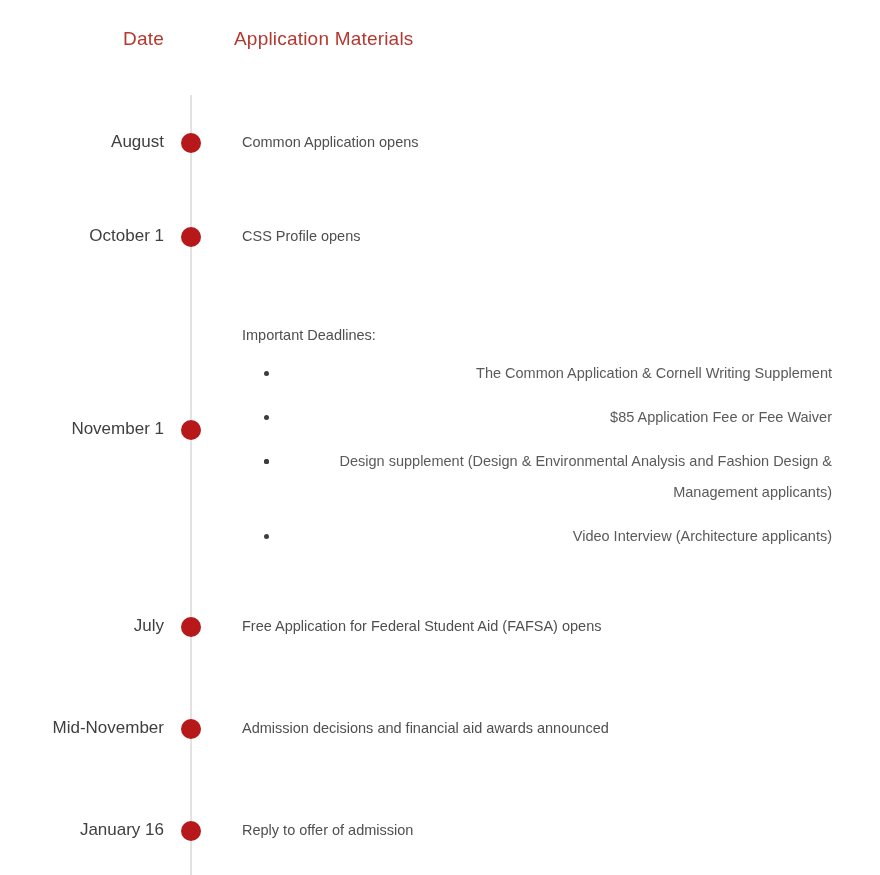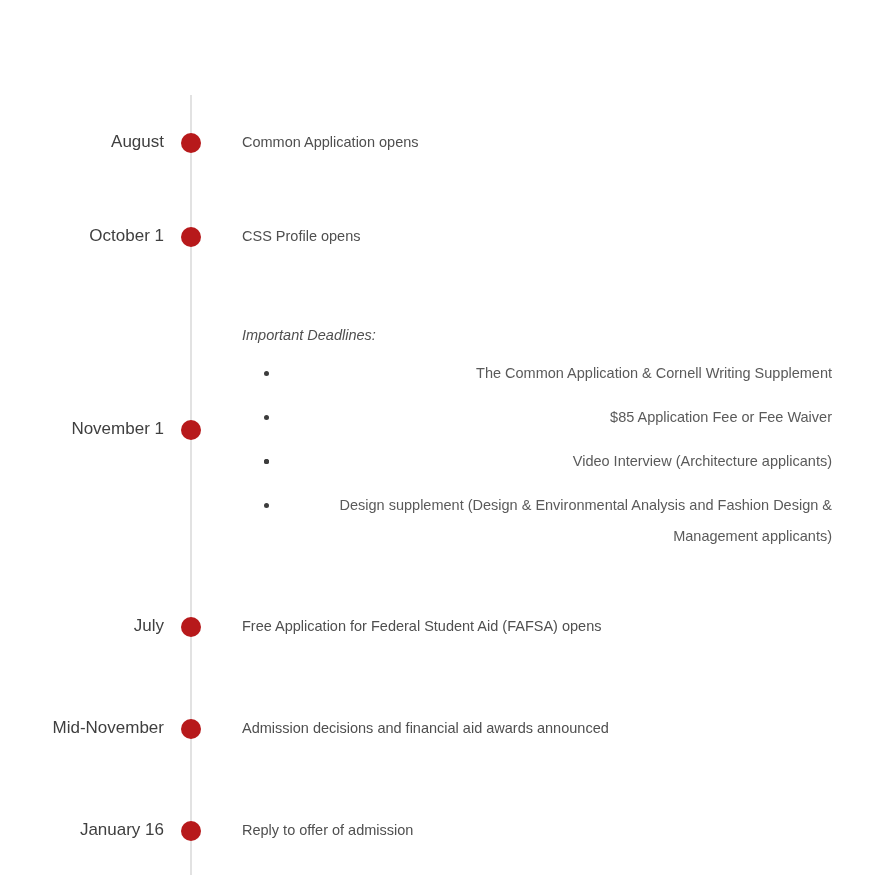--- a/index.html
+++ b/index.html
@@ -88,21 +88,20 @@
     color: #4f4f4f;
     line-height: 18px;
   }
 
   
   .deadlines-title {
     font-size: 14.5px;
     color: #4f4f4f;
     line-height: 18px;
     margin: 0 0 14px 0;
-    font-style: italic;
   }
   ul.deadlines-list {
     list-style: none;
     margin: 0;
     padding: 0;
   }
   ul.deadlines-list li {
     position: relative;
     padding-left: 38px;
     margin-bottom: 13px;
@@ -121,20 +120,24 @@
     height: 5px;
     border-radius: 50%;
     background: #3d3d3d;
   }
 </style>
 </head>
 <body>
 
 <div class="timeline-wrap">
 
+  <div class="header-row">
+    <div class="header-date">Date</div>
+    <div class="header-materials">Application Materials</div>
+  </div>
 
   <div class="spine"></div>
 
   <div class="row" style="top:133px;">
     <div class="row-date">August</div>
     <div class="row-dot" style="top:0px;"></div>
     <div class="row-body">Common Application opens</div>
   </div>
 
   <div class="row" style="top:227px;">
@@ -155,25 +158,25 @@
         </li>
         <li>
           <span class="bullet-dot"></span>
           <span>$85 Application Fee or Fee Waiver</span>
         </li>
         <li>
           <span class="bullet-dot"></span>
         </li>
         <li>
           <span class="bullet-dot"></span>
-          <span>Video Interview (Architecture applicants)</span>
+          <span>Design supplement (Design &amp; Environmental Analysis and Fashion Design &amp; Management applicants)</span>
         </li>
         <li>
           <span class="bullet-dot"></span>
-          <span>Design supplement (Design &amp; Environmental Analysis and Fashion Design &amp; Management applicants)</span>
+          <span>Video Interview (Architecture applicants)</span>
         </li>
       </ul>
     </div>
   </div>
 
   <div class="row" style="top:617px;">
     <div class="row-date">July</div>
     <div class="row-dot" style="top:0px;"></div>
     <div class="row-body">Free Application for Federal Student Aid (FAFSA) opens</div>
   </div>

